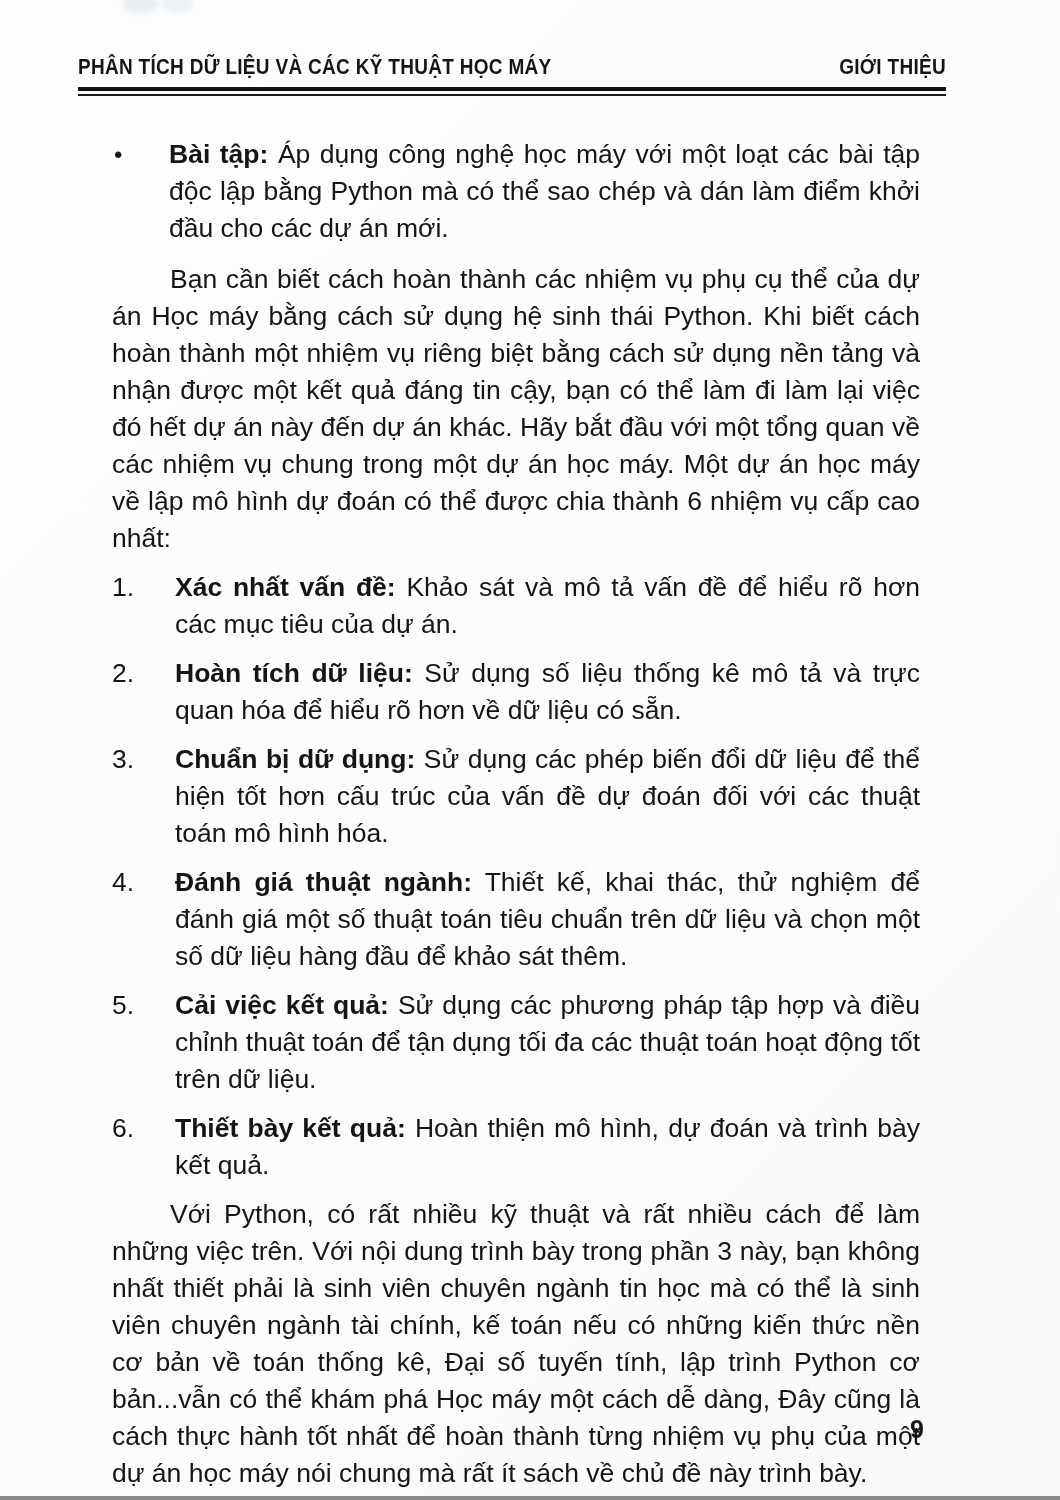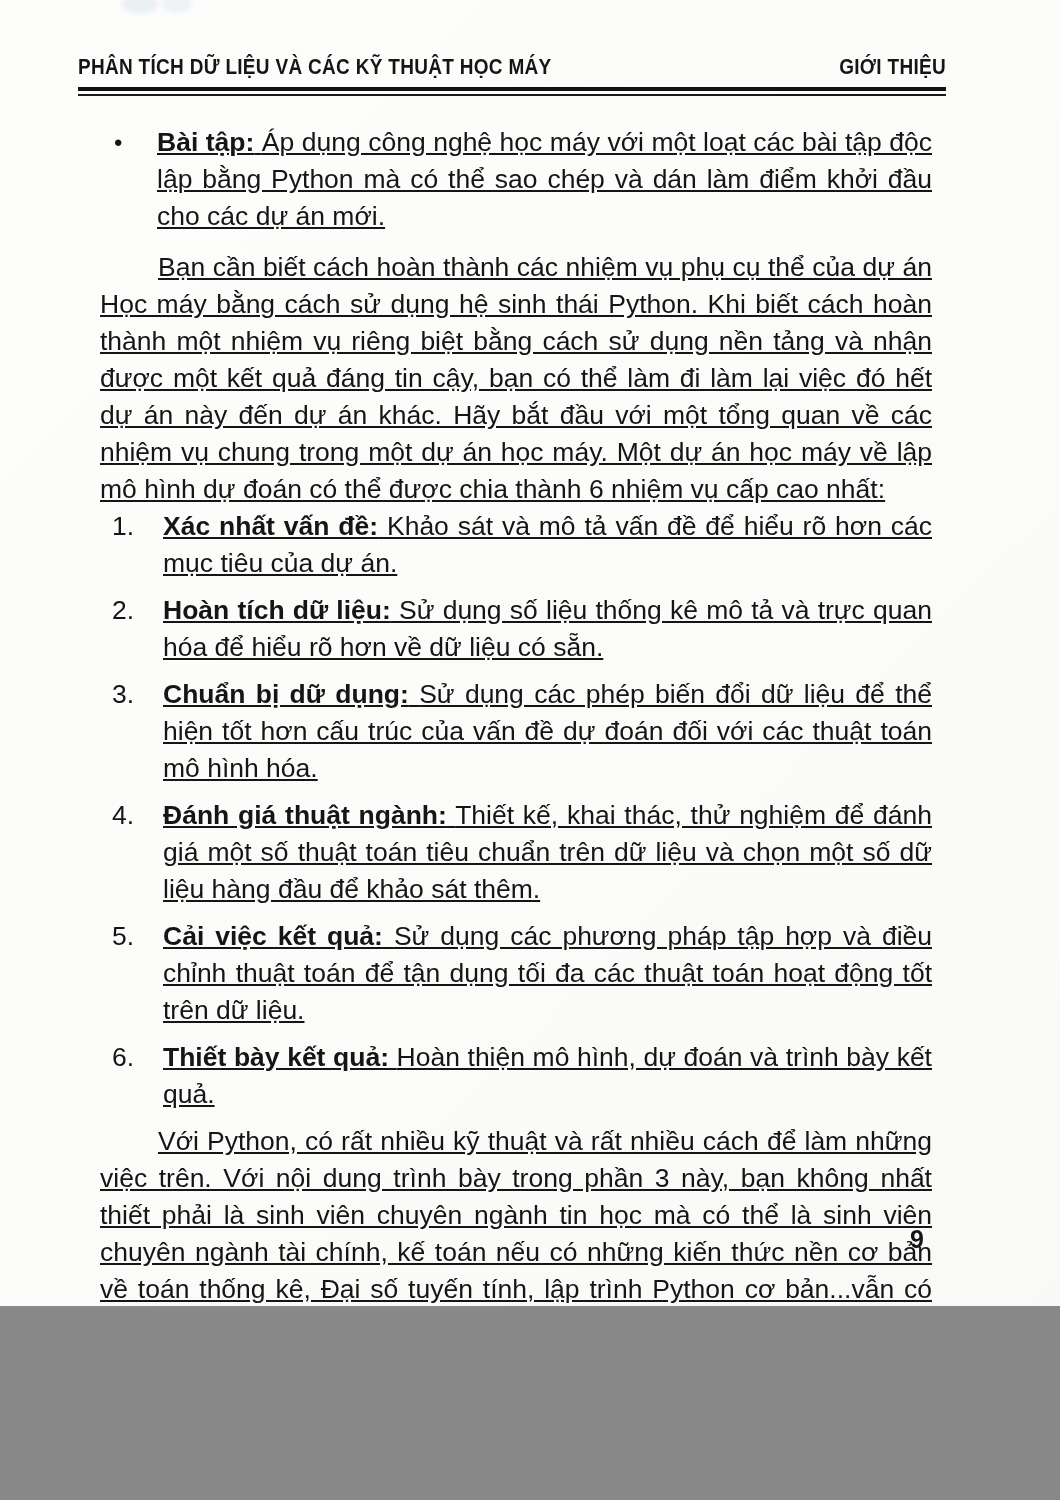--- a/index.html
+++ b/index.html
@@ -1,19 +1,19 @@
 <!DOCTYPE html>
 <html lang="vi"><head>
 <meta charset="utf-8">
 <style>
   html, body { margin: 0; padding: 0; background: #888; }
   .page {
     position: relative;
     width: 1060px;
-    height: 1306px;
+    height: 1496px;
     margin: 0 auto;
     background: linear-gradient(135deg, #fdfdfc 0%, #fbfbf9 60%, #f9f9f7 100%);
     font-family: "Liberation Sans", sans-serif;
     color: #151515;
     overflow: hidden;
   }
   
   .artifact { position: absolute; border-radius: 50%; filter: blur(2px); }
   .artifact.a1 { left: 122px; top: -6px; width: 36px; height: 20px; background: #e9f0f4; }
   .artifact.a2 { left: 162px; top: -5px; width: 30px; height: 18px; background: #ecf2f5; }
@@ -28,21 +28,21 @@
   }
   .rule-thick { margin-top: 7px; height: 4px; background: #121212; }
   .rule-thin  { margin-top: 3px;  height: 1.5px; background: #1a1a1a; }
 
   
   .content {
     position: absolute; left: 100px; top: 124px; width: 832px;
     font-size: 26.5px; line-height: 37px;
     text-align: justify;
   }
-  .content p { margin: 0; text-decoration: underline; }
+  .content p { margin: 12px; }
   b { font-weight: bold; }
 
   .bullet-item { position: relative; padding-left: 57px; margin-bottom: 14px; }
   .bullet-marker { position: absolute; left: 14px; top: 0; font-size: 24px; }
 
   .para-indent { text-indent: 58px; margin-bottom: 13px; }
 
   ol.tasks { list-style: none; margin: 0 0 4px 0; padding: 0; }
   ol.tasks li { position: relative; padding-left: 63px; margin-bottom: 10px; }
   ol.tasks .num { position: absolute; left: 12px; top: 0; }

